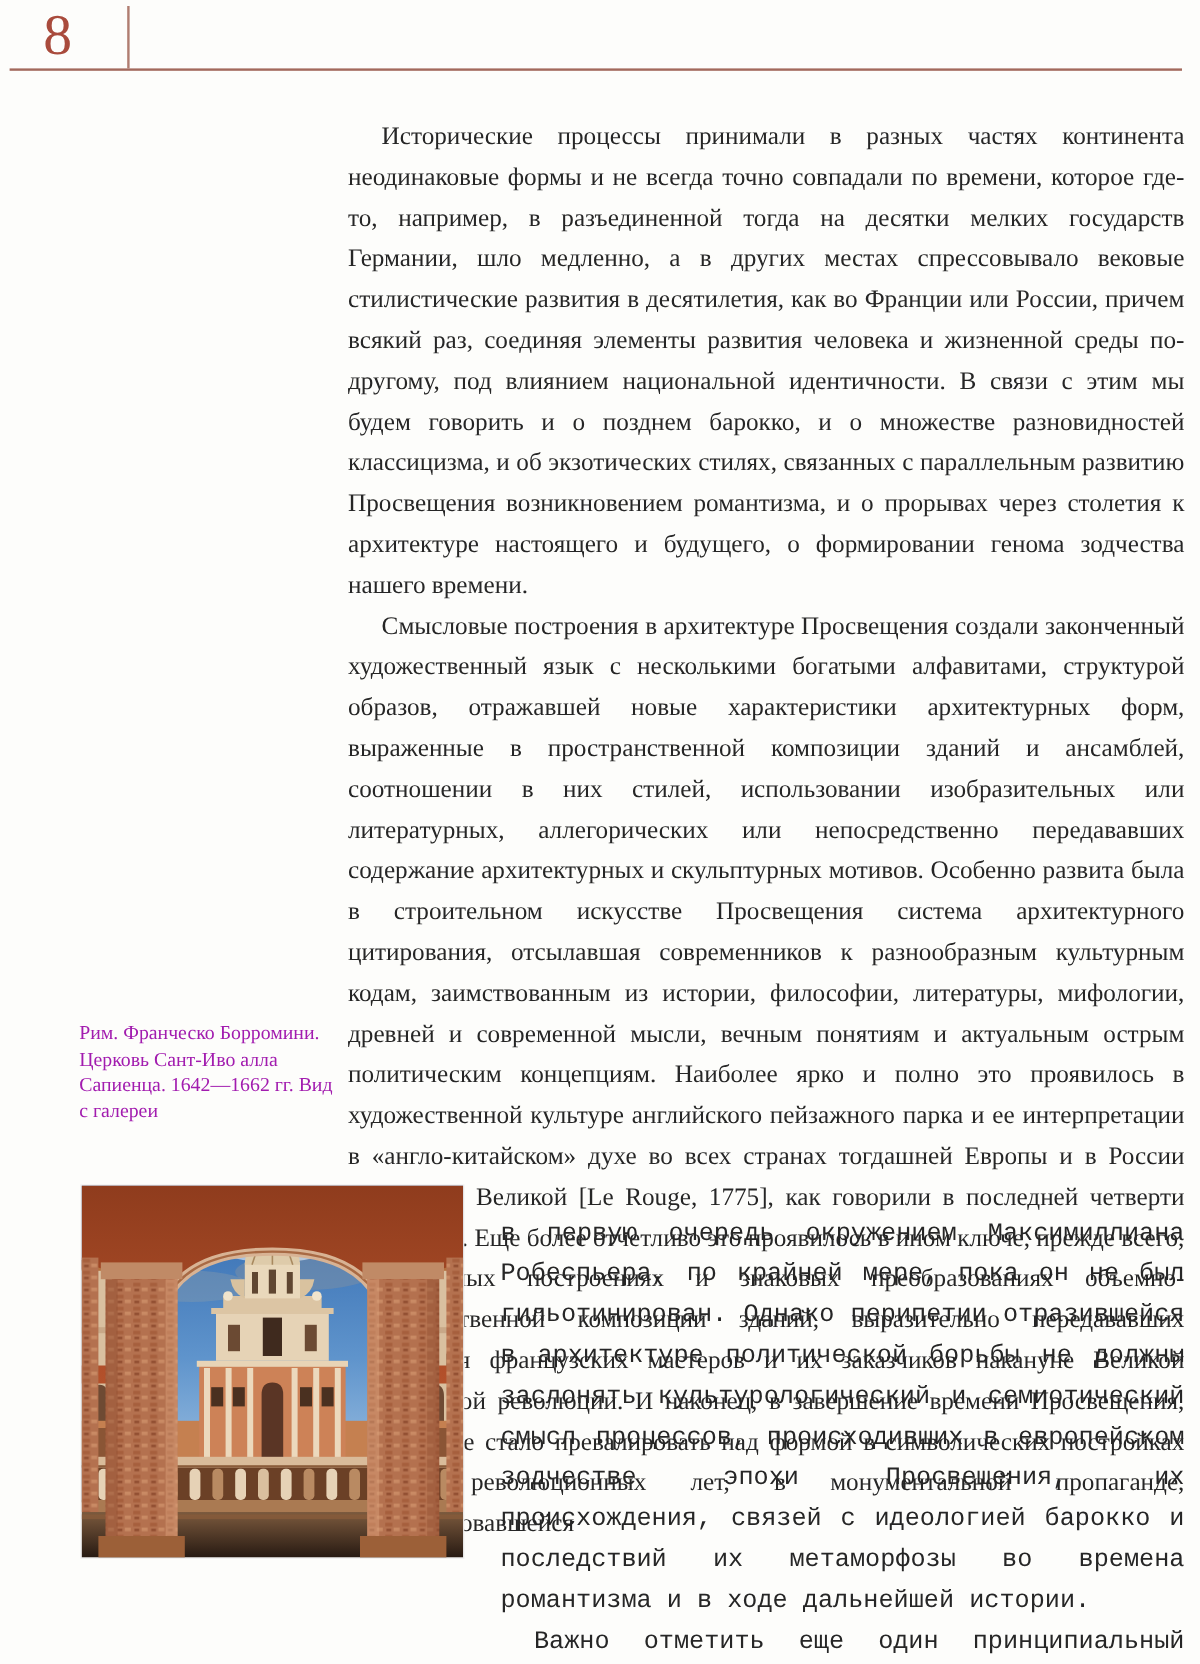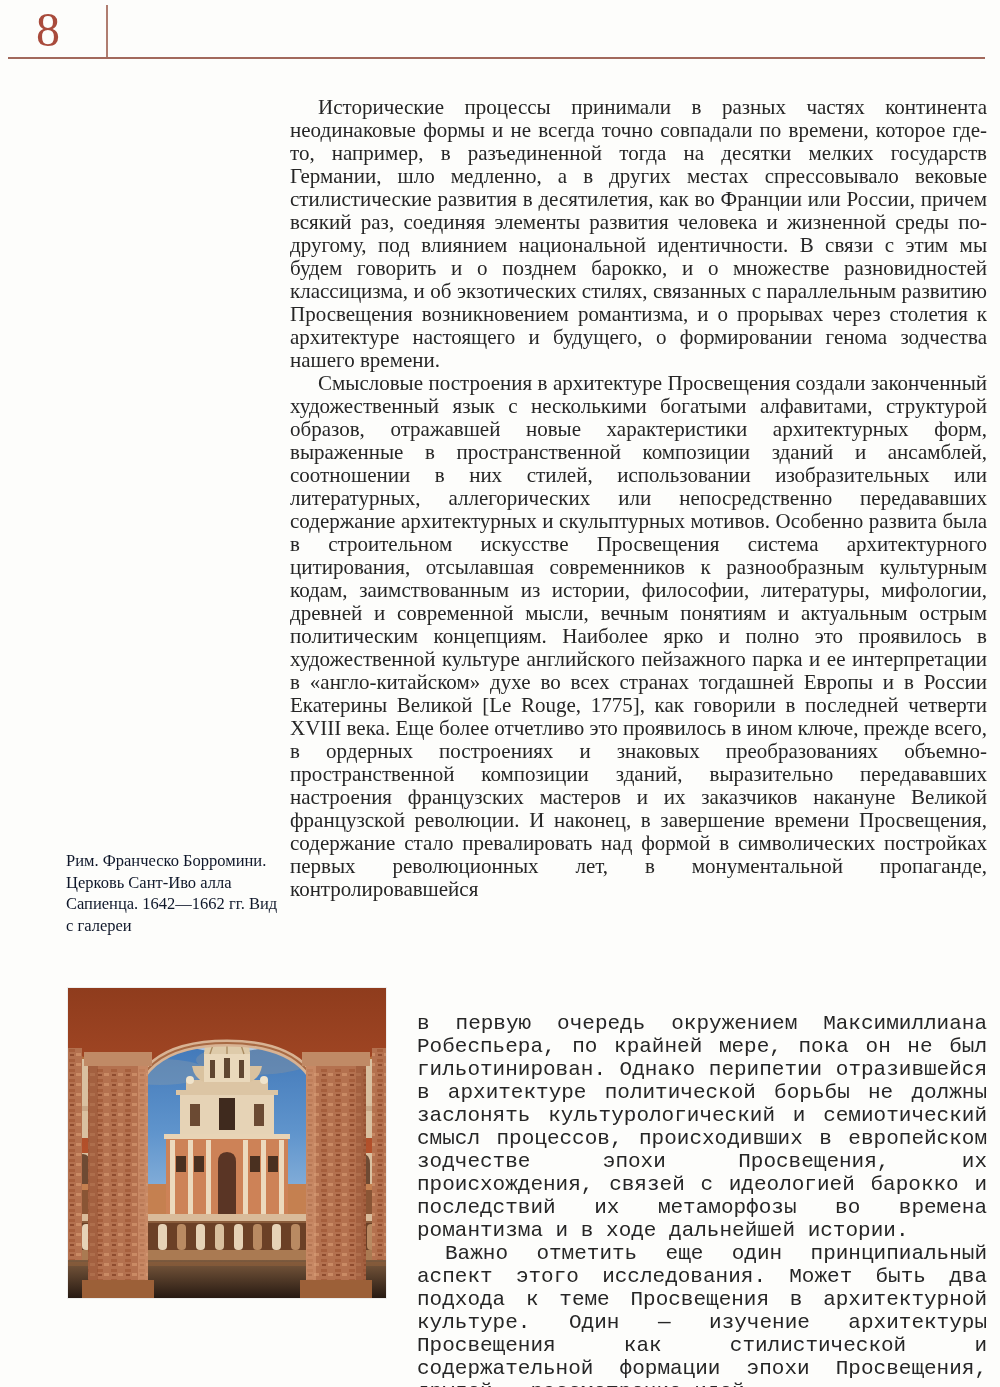--- a/index.html
+++ b/index.html
@@ -28,37 +28,37 @@
     color:#9e4136;
     white-space:nowrap;
   }
   .header-rule{
     position:absolute;left:8px;top:57px;
     width:977px;height:2px;background:#a2695c;
   }
   
   .text-block{
     color:#262626;
-    font-size:21px;line-height:23px;
+    font-size:21px;line-height:34px;
     text-align:justify;
     hyphens:auto;
   }
   .text-block p{margin:0;}
   .text-block p.indent{text-indent:28px;}
   .text-a{
     position:absolute;left:290px;top:96px;width:697px;
   }
   .text-b{
     position:absolute;left:417px;top:1012px;width:570px;font-family:Liberation Mono, monospace;
   }
   
   .figure-caption{
     position:absolute;left:66px;top:850px;width:218px;
     font-size:16.5px;line-height:21.5px;
-    color:#0f172a;text-align:left;
+    color:#a21caf;text-align:left;
   }
   .figure-photo{
     position:absolute;left:68px;top:988px;
     width:318px;height:310px;
     box-shadow:0 0 0 1px #eee;
   }
   .figure-photo svg{display:block;width:100%;height:100%;}
 </style>
 </head>
 <body>

